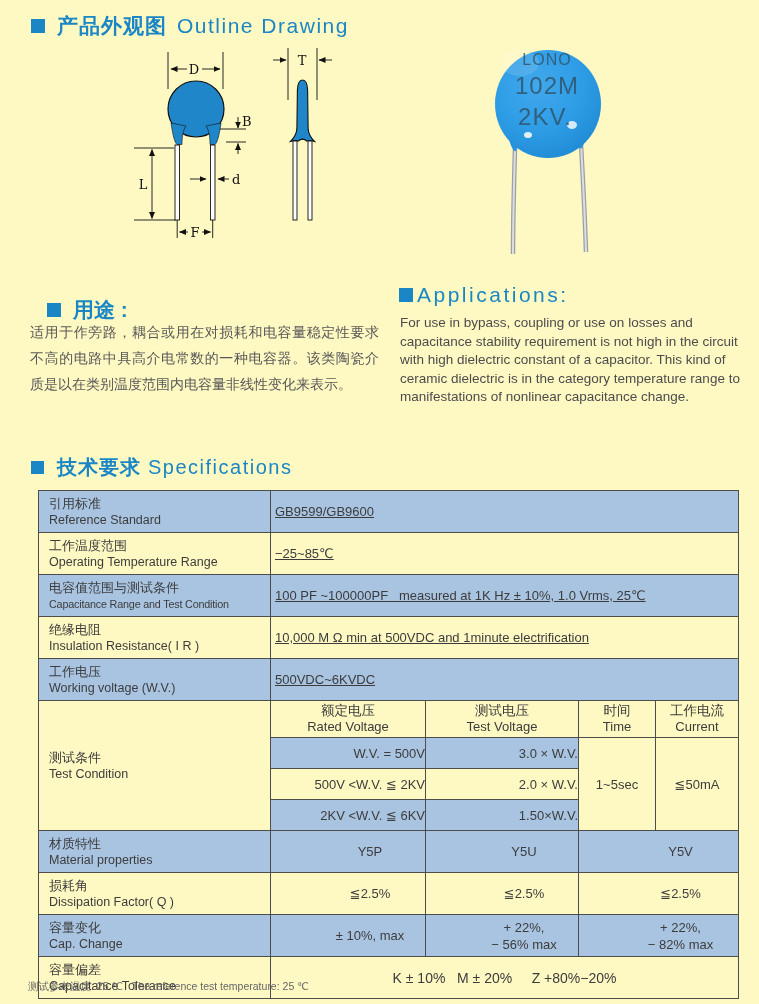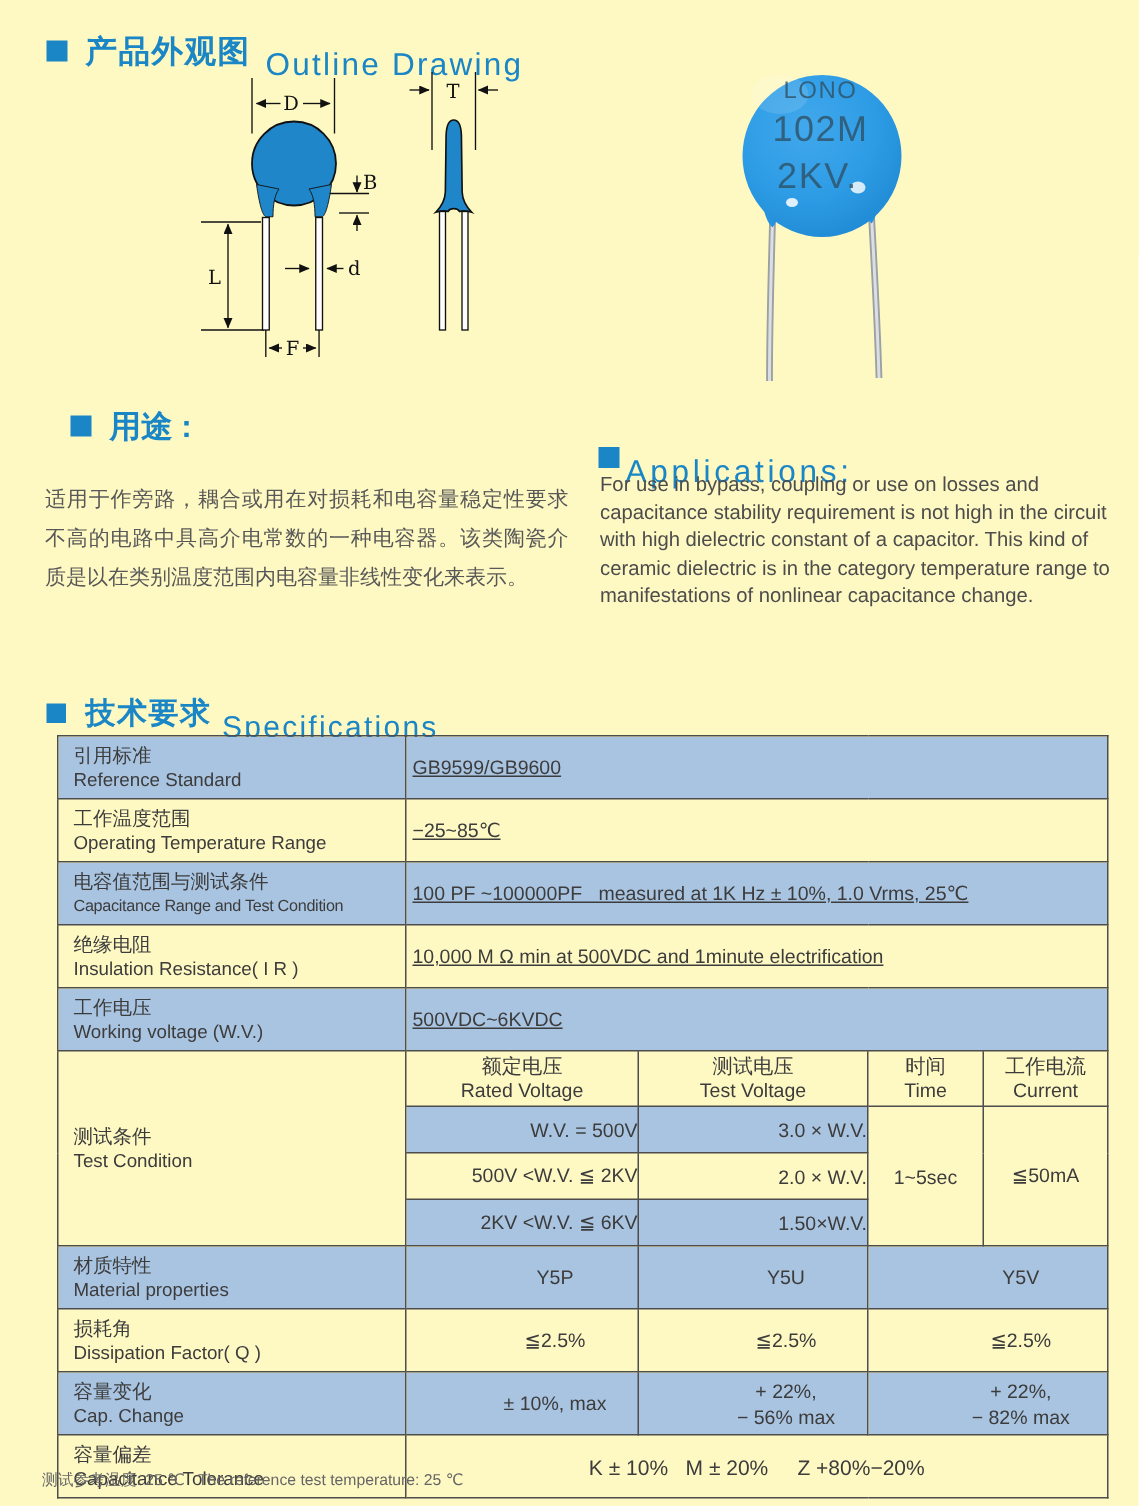--- a/index.html
+++ b/index.html
@@ -4,27 +4,27 @@
 <style>
   * { margin:0; padding:0; box-sizing:border-box; }
   html,body { background:#ffffff; }
   body { font-family:"Liberation Sans","DejaVu Sans",sans-serif; color:#3c3c3c; }
   .page { position:relative; width:759px; height:1004px; background:#fef9c3; overflow:hidden; }
 
   
   .sec-head { position:absolute; display:flex; align-items:center; color:#1a86c6; white-space:nowrap; }
   .bullet { display:inline-block; background:#1a86c6; flex:0 0 auto; }
   .head-cn { font-weight:bold; }
-  .head-en { font-weight:normal; letter-spacing:1.5px;margin-top:20px; }
+  .head-en { font-weight:normal; letter-spacing:1.5px; }
 
   .title-main { left:31px; top:12px; font-size:21px; }
   .title-main .bullet { width:14px; height:14px; margin-right:12px; }
   .title-main .head-cn { margin-right:10px; letter-spacing:1px; }
 
-  .title-usage { left:31px; top:270px; font-size:21px;padding-left:16px; }
+  .title-usage { left:31px; top:296px; font-size:21px;padding-left:16px; }
   .title-usage .bullet { width:14px; height:14px; margin-right:12px; }
 
   .title-apps { left:399px; top:283px; font-size:21px; }
   .title-apps .bullet { width:14px; height:14px; margin-right:4px; }
   .title-apps .head-en { letter-spacing:2.5px; }
 
   .title-specs { left:31px; top:454px; font-size:20px; }
   .title-specs .bullet { width:13px; height:13px; margin-right:13px; }
   .title-specs .head-cn { margin-right:7px; letter-spacing:1px; }
 

